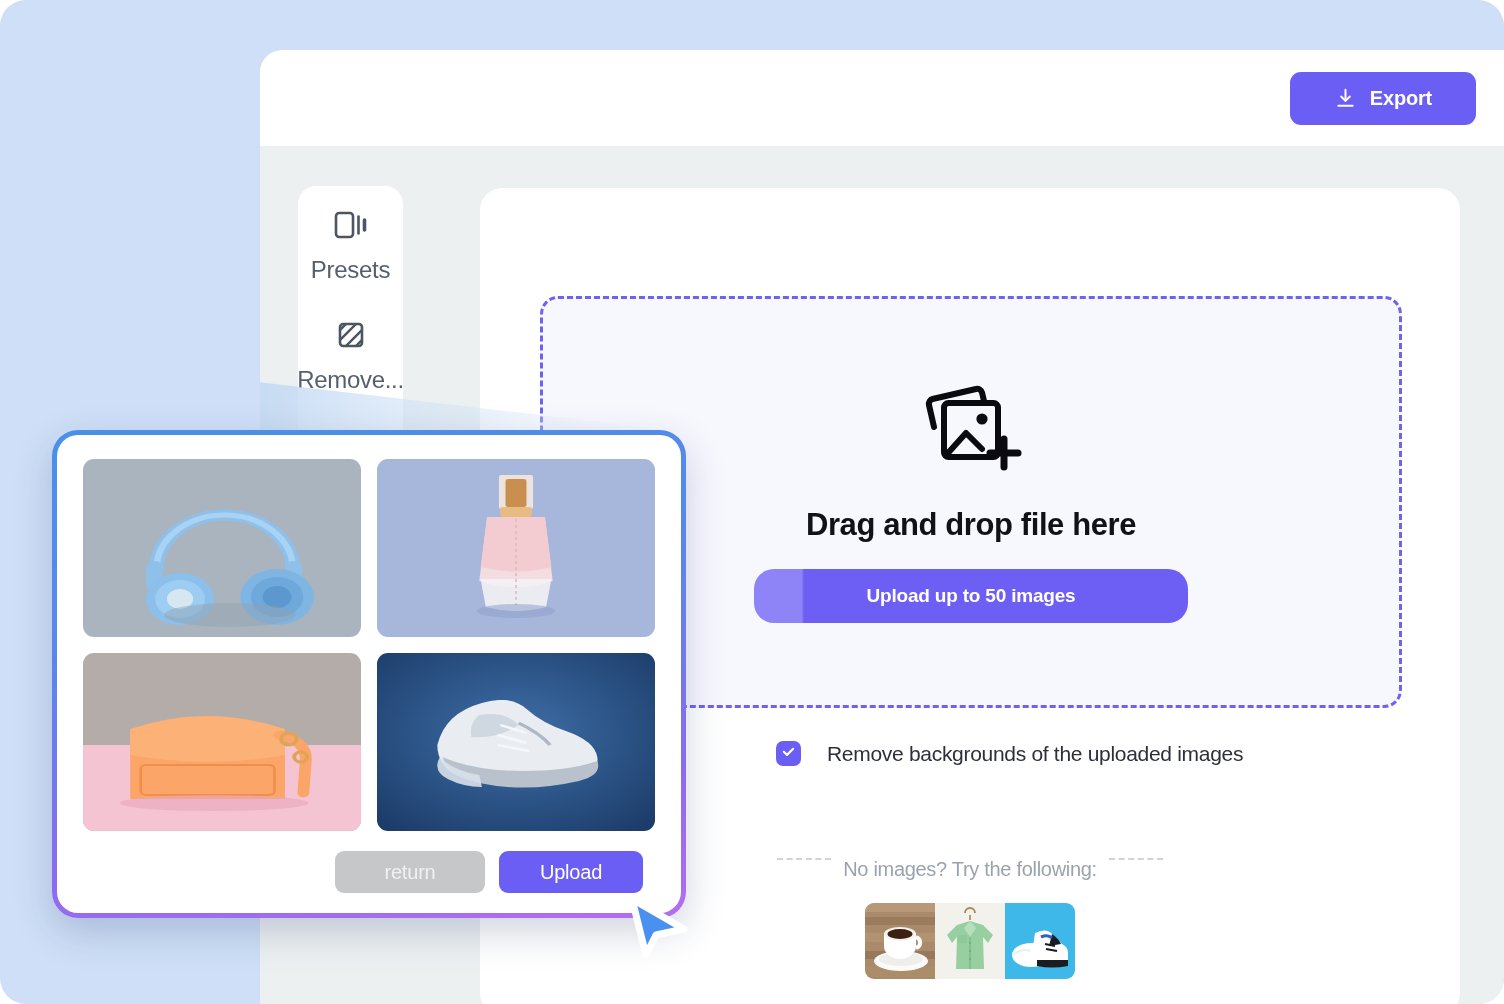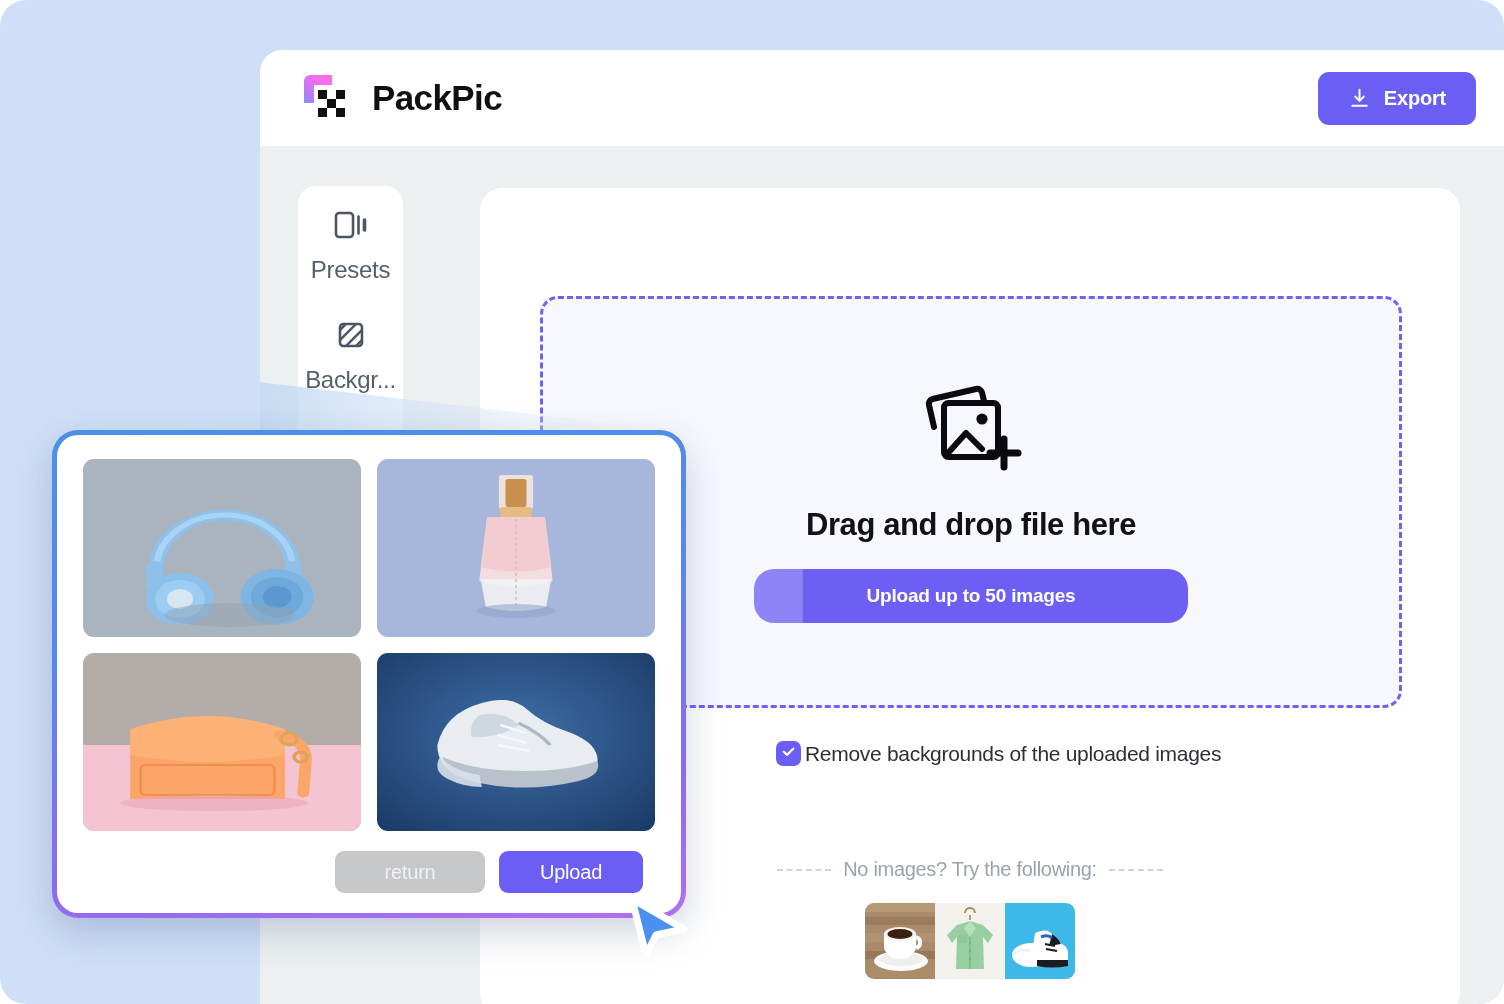--- a/index.html
+++ b/index.html
@@ -40,21 +40,21 @@
   .brand-title {
     font-size:35px; font-weight:bold; color:#101014;
     letter-spacing:-0.6px;
   }
   .export-btn {
     margin-left:auto;
     display:flex; align-items:center; gap:13px;
     background:#6b5ef4;
     color:#ffffff;
     font-size:20px; font-weight:bold;
-    padding:15px 30px;
+    padding:15px 44px;
     border-radius:11px;
     border:none; cursor:pointer;
     letter-spacing:-0.2px;
   }
   .export-btn svg { display:block; }
 
   
   .sidebar {
     position:absolute; left:38px; top:136px;
     width:105px; height:300px;
@@ -101,37 +101,37 @@
     background:linear-gradient(90deg,#8e84f7 0%, #8e84f7 11%, #6d5ff3 11.5%, #6d5ff3 100%);
     border:none; border-radius:20px;
     color:#ffffff; font-size:19px; font-weight:bold;
     letter-spacing:-0.2px;
     cursor:pointer;
   }
 
   
   .chk-row {
     position:absolute; left:296px; top:553px;
-    display:flex; align-items:center; gap:4px;
+    display:flex; align-items:center; gap:26px;
   }
   .chk-box {
     width:25px; height:25px; border-radius:7px;
     background:#6b5ef4;
     display:flex; align-items:center; justify-content:center;
     cursor:pointer; flex:0 0 auto;
   }
   .chk-label { font-size:21px; color:#2d2f3a; letter-spacing:-0.3px; }
 
   
   .suggest {
     position:absolute; left:0; top:670px; width:100%;
     display:flex; flex-direction:column; align-items:center;
   }
   .suggest-head {
-    display:flex; align-items:center; gap:12px;
+    display:flex; align-items:flex-start; gap:12px;
     margin-bottom:22px;
   }
   .dash-line {
     width:54px; height:0;
     border-top:2px dashed #cdd3d9;
   }
   .suggest-text {
     font-size:20px; color:#9aa3ad; letter-spacing:-0.3px;
   }
   .thumbs { display:flex; }
@@ -199,40 +199,20 @@
   }
 </style>
 </head>
 <body>
 
 <div id="root">
 
   <div class="app-window">
 
     <div class="app-header">
-      <div class="brand">
-        <div class="brand-logo">
-          <svg width="56" height="56" viewBox="0 0 56 56">
-            <defs>
-              <linearGradient id="logoGrad" x1="1" y1="0" x2="0" y2="1">
-                <stop offset="0%" stop-color="#ff6fe0"></stop>
-                <stop offset="45%" stop-color="#e96ff2"></stop>
-                <stop offset="100%" stop-color="#8b8cf8"></stop>
-              </linearGradient>
-            </defs>
-            <path d="M6 11 a6 6 0 0 1 6-6 h22 v10 h-18 v18 h-10 z" fill="url(#logoGrad)"></path>
-            <rect x="20" y="20" width="9" height="9" fill="#111"></rect>
-            <rect x="38" y="20" width="9" height="9" fill="#111"></rect>
-            <rect x="29" y="29" width="9" height="9" fill="#111"></rect>
-            <rect x="20" y="38" width="9" height="9" fill="#111"></rect>
-            <rect x="38" y="38" width="9" height="9" fill="#111"></rect>
-          </svg>
-        </div>
-        <div class="brand-title">PackPic</div>
-      </div>
 
       <button class="export-btn">
         <span>
           <svg width="23" height="23" viewBox="0 0 24 24" fill="none" stroke="#ffffff" stroke-width="2.1" stroke-linecap="round" stroke-linejoin="round">
             <path d="M12 3 v11"></path>
             <path d="M7.5 10 L12 14.5 L16.5 10"></path>
             <path d="M4.5 19.5 h15"></path>
           </svg>
         </span>
         <span>Export</span>
@@ -261,21 +241,21 @@
             </defs>
             <rect x="6" y="6" width="22" height="22" rx="3.2" stroke="#4b5563" stroke-width="2.6"></rect>
             <g clip-path="url(#hatchClip)" stroke="#4b5563" stroke-width="2.4">
               <path d="M2 16 L16 2"></path>
               <path d="M2 26 L26 2"></path>
               <path d="M8 32 L32 8"></path>
               <path d="M18 32 L32 18"></path>
             </g>
           </svg>
         </span>
-        <span class="side-label">Backgr...</span>
+        <span class="side-label">Remove...</span>
       </div>
     </div>
 
     <div class="main-card">
 
       <div class="dropzone">
         <div class="dz-icon">
           <svg width="102" height="100" viewBox="0 0 102 100" fill="none" stroke="#0a0a0f" stroke-width="6" stroke-linecap="round" stroke-linejoin="round">
             <path d="M14 46 L9 24 a5 5 0 0 1 3.6 -6 L56 8 a5 5 0 0 1 6 3.6 L64 20"></path>
             <rect x="24" y="22" width="54" height="54" rx="4.5" fill="#f7f7fe"></rect>

